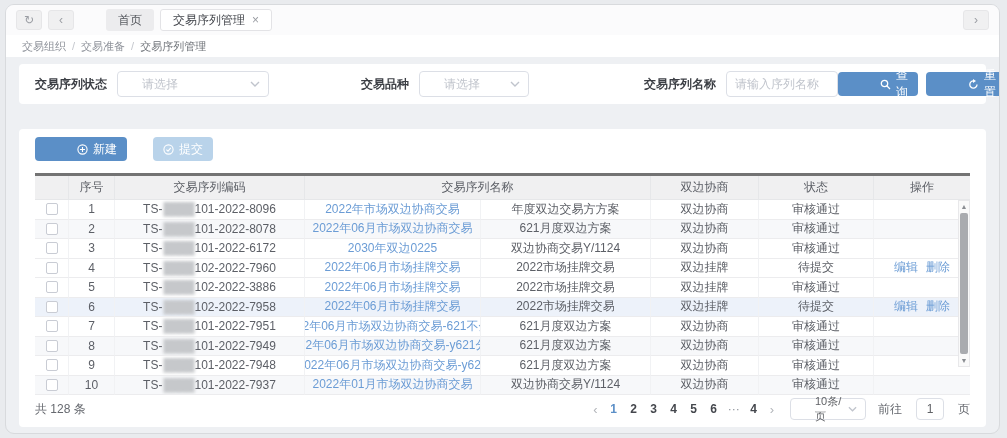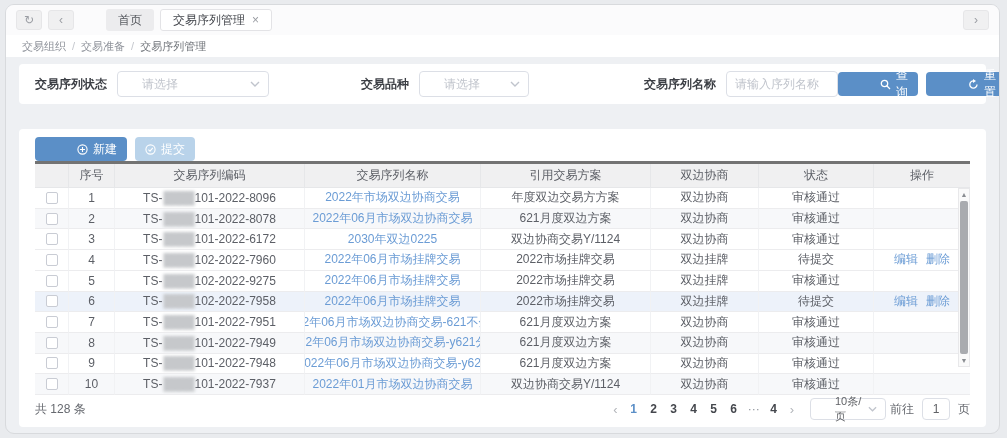--- a/index.html
+++ b/index.html
@@ -44,21 +44,21 @@
   .text-input input::placeholder { color:#c0c4cc; }
   .caret svg { display:block; }
   .btns { margin-left:auto; display:flex; gap:8px; }
   .btn { height:24px; padding:0 10px; border:none; border-radius:4px; color:#fff; font-size:12px;
     display:flex; align-items:center; gap:5px; cursor:pointer; font-family:inherit; }
   .btn.primary { background:#5b8fc7;padding-left:42px; }
   .btn.disabled { background:#b9d3ea; cursor:default; }
   .btn svg { display:block; }
   
   .table-card { flex:1; display:flex; flex-direction:column; padding:8px 16px 4px; min-height:0; }
-  .toolbar { display:flex; gap:8px; margin-bottom:0; flex:0 0 auto; }
+  .toolbar { display:flex; gap:26px; margin-bottom:12px; flex:0 0 auto; }
   .table-wrap { flex:1; position:relative; display:flex; flex-direction:column; min-height:0; border-top:3px solid #737373; }
   .tr { display:flex; align-items:stretch; }
   .thead { background:#f0f0f1; color:#66696f; flex:0 0 auto; height:24px; }
   .td { display:flex; align-items:center; justify-content:center; border-right:1px solid #f1f2f4;
     border-bottom:1px solid #ececee; overflow:hidden; white-space:nowrap; color:#5c5f66; }
   .thead .td { border-bottom:1px solid #e6e7e9; border-right:1px solid #e6e7e9; }
   .td:last-child { border-right:none; }
   .tbody { flex:1; display:flex; flex-direction:column; }
   .tbody .tr { flex:1; }
   .tr.stripe { background:#f7f8fa; }
@@ -81,21 +81,21 @@
   .vscroll .arrow { height:11px; font-size:7px; color:#8a8d92; display:flex; align-items:center; cursor:pointer; }
   .vscroll .thumb { flex:1; width:8px; background:#a9abaf; border-radius:2px; margin:1px 0; cursor:grab; }
   
   .footer { height:28px; display:flex; align-items:center; flex:0 0 auto; color:#66696f; }
   .pager { margin-left:auto; display:flex; align-items:center; gap:4px; }
   .page-arrow { color:#b2b5ba; padding:0 4px; font-size:13px; cursor:pointer; }
   .page-num { min-width:16px; text-align:center; color:#44474d; font-weight:bold; cursor:pointer; padding:0 2px; }
   .page-num.active { color:#5b8fc7; }
   .page-num.ellipsis { color:#8d9199; cursor:default; font-weight:normal; }
   .size-select { width:76px; height:22px; margin-left:8px; font-size:11px; color:#606266; }
-  .goto { display:flex; align-items:center; gap:8px; margin-left:0; }
+  .goto { display:flex; align-items:center; gap:14px; margin-left:8px; }
   .goto-input { width:28px; height:22px; border:1px solid #dcdfe6; border-radius:4px; text-align:center;
     font-size:12px; color:#606266; outline:none; font-family:inherit; }
 </style>
 </head>
 <body>
 
 <div class="window">
 
   <div class="tabbar">
     <div class="nav-btn">↻</div>
@@ -194,21 +194,20 @@
           <span>提交</span>
         </button>
       </div>
 
       <div class="table-wrap">
         <div class="tr thead">
           <div class="td col-check"></div>
           <div class="td col-no">序号</div>
           <div class="td col-code">交易序列编码</div>
           <div class="td col-name">交易序列名称</div>
-          <div class="td col-plan">引用交易方案</div>
           <div class="td col-mode">双边协商</div>
           <div class="td col-status">状态</div>
           <div class="td col-ops">操作</div>
         </div>
         <div class="tbody">
             <div class="tr">
     <div class="td col-check">
                 <span class="checkbox"></span>
               </div>
     <div class="td col-no">1</div>
@@ -283,21 +282,21 @@
               </div>
   </div>
             <div class="tr">
     <div class="td col-check">
                 <span class="checkbox"></span>
               </div>
     <div class="td col-no">5</div>
     <div class="td col-code">
       <span>TS-</span>
                 <span class="masked">████</span>
-                <span>102-2022-9275</span>
+                <span>102-2022-3886</span>
     </div>
     <div class="td col-name">
                 <a class="link">2022年06月市场挂牌交易</a>
               </div>
     <div class="td col-plan">2022市场挂牌交易</div>
     <div class="td col-mode">双边挂牌</div>
     <div class="td col-status">审核通过</div>
     <div class="td col-ops"></div>
   </div>
             <div class="tr hover">

